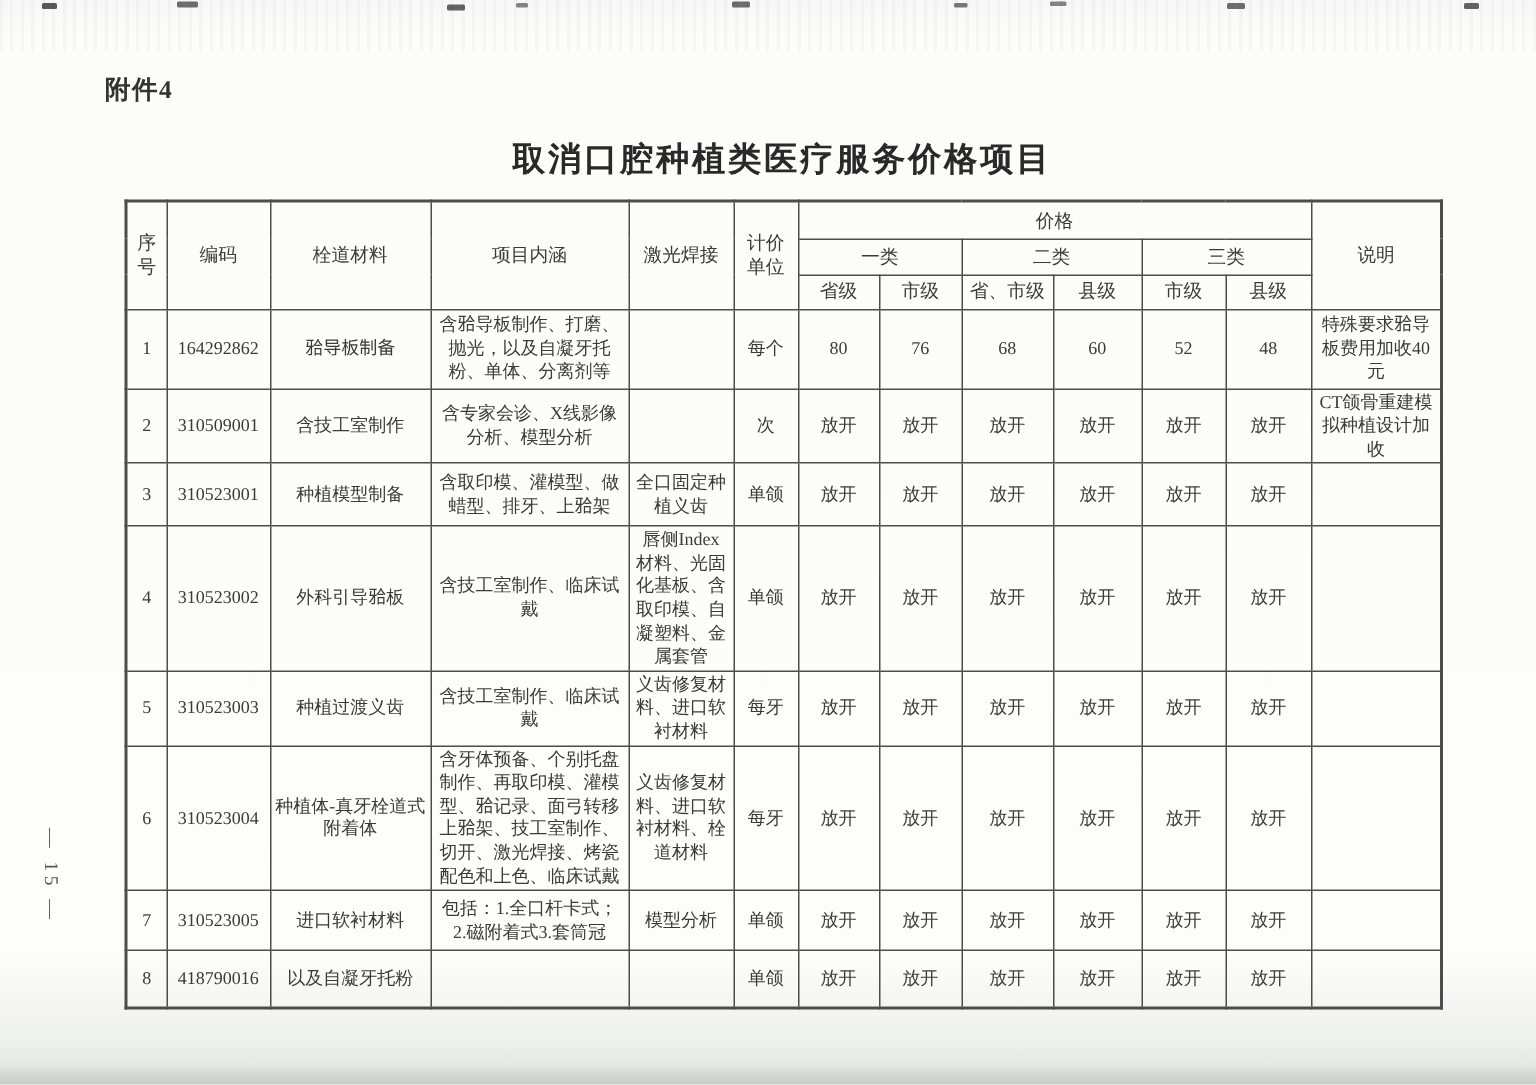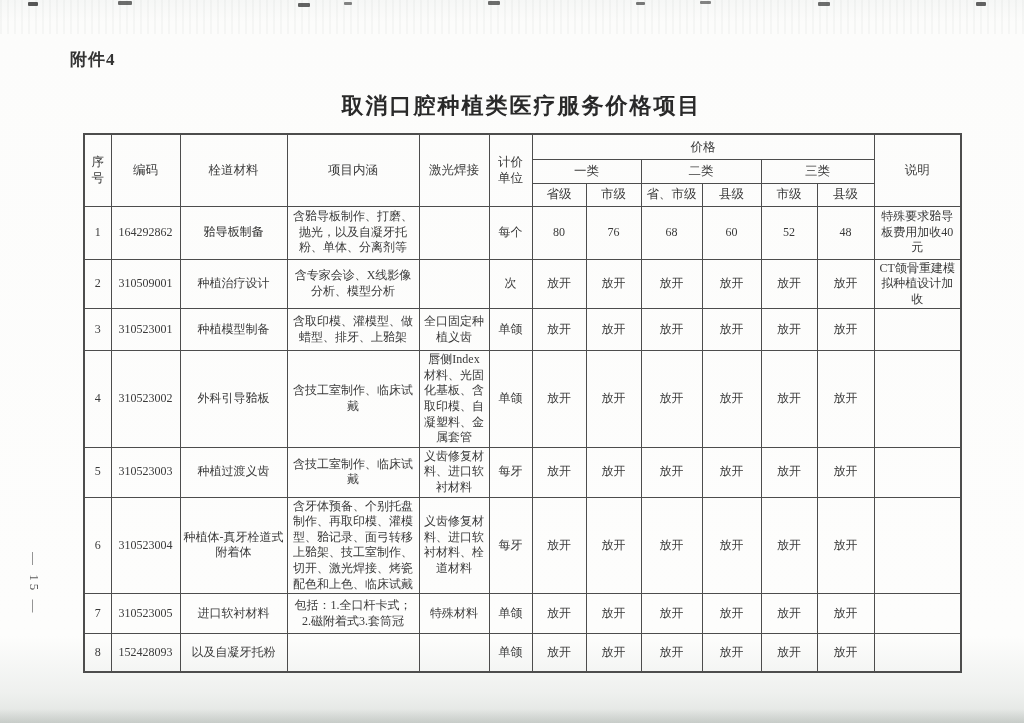--- a/index.html
+++ b/index.html
@@ -120,21 +120,21 @@
           <td>76</td>
           <td>68</td>
           <td>60</td>
           <td>52</td>
           <td>48</td>
           <td class="left">特殊要求𬌗导板费用加收40元</td>
         </tr>
         <tr style="height: 42px;">
           <td>2</td>
           <td>310509001</td>
-          <td class="left">种植治疗设计</td>
+          <td class="left">含技工室制作</td>
           <td class="left">含专家会诊、X线影像分析、模型分析</td>
           <td class="left"></td>
           <td>次</td>
           <td>放开</td>
           <td>放开</td>
           <td>放开</td>
           <td>放开</td>
           <td>放开</td>
           <td>放开</td>
           <td class="left">CT颌骨重建模拟种植设计加收</td>
@@ -197,33 +197,33 @@
           <td>放开</td>
           <td>放开</td>
           <td>放开</td>
           <td class="left"></td>
         </tr>
         <tr style="height: 40px;">
           <td>7</td>
           <td>310523005</td>
           <td class="left">进口软衬材料</td>
           <td class="left">包括：1.全口杆卡式；2.磁附着式3.套筒冠</td>
-          <td class="left">特殊材料</td>
+          <td class="left">模型分析</td>
           <td>单颌</td>
           <td>放开</td>
           <td>放开</td>
           <td>放开</td>
           <td>放开</td>
           <td>放开</td>
           <td>放开</td>
           <td class="left"></td>
         </tr>
         <tr style="height: 38px;">
           <td>8</td>
-          <td>152428093</td>
+          <td>418790016</td>
           <td class="left">以及自凝牙托粉</td>
           <td class="left"></td>
           <td class="left"></td>
           <td>单颌</td>
           <td>放开</td>
           <td>放开</td>
           <td>放开</td>
           <td>放开</td>
           <td>放开</td>
           <td>放开</td>

